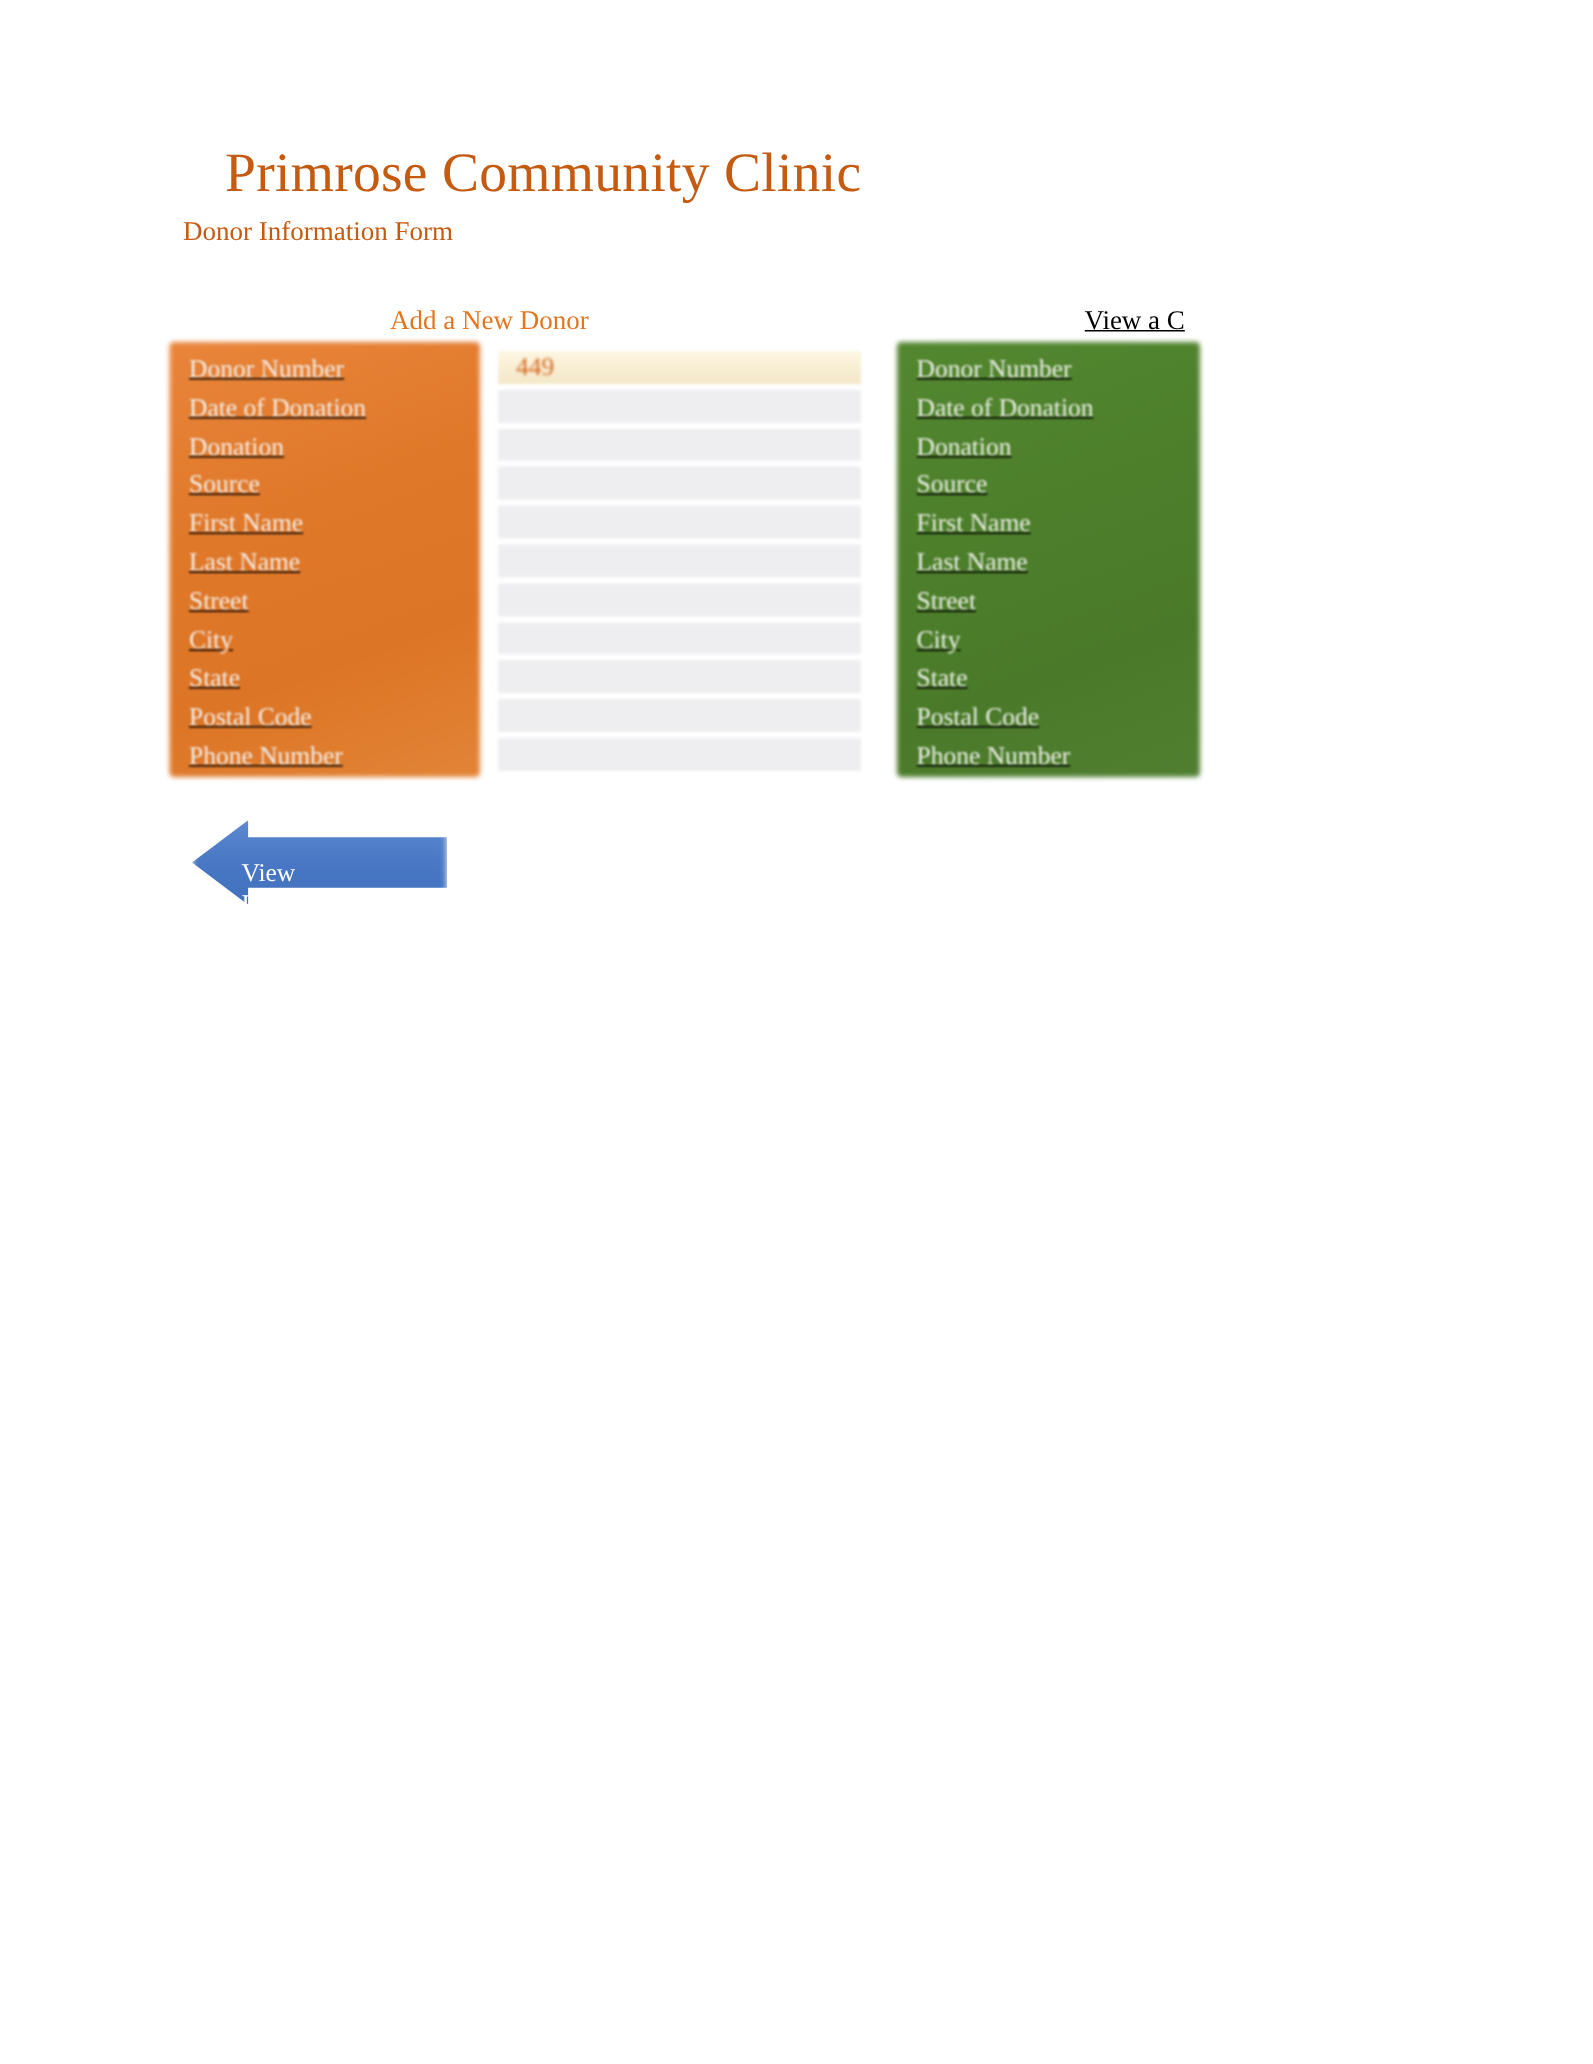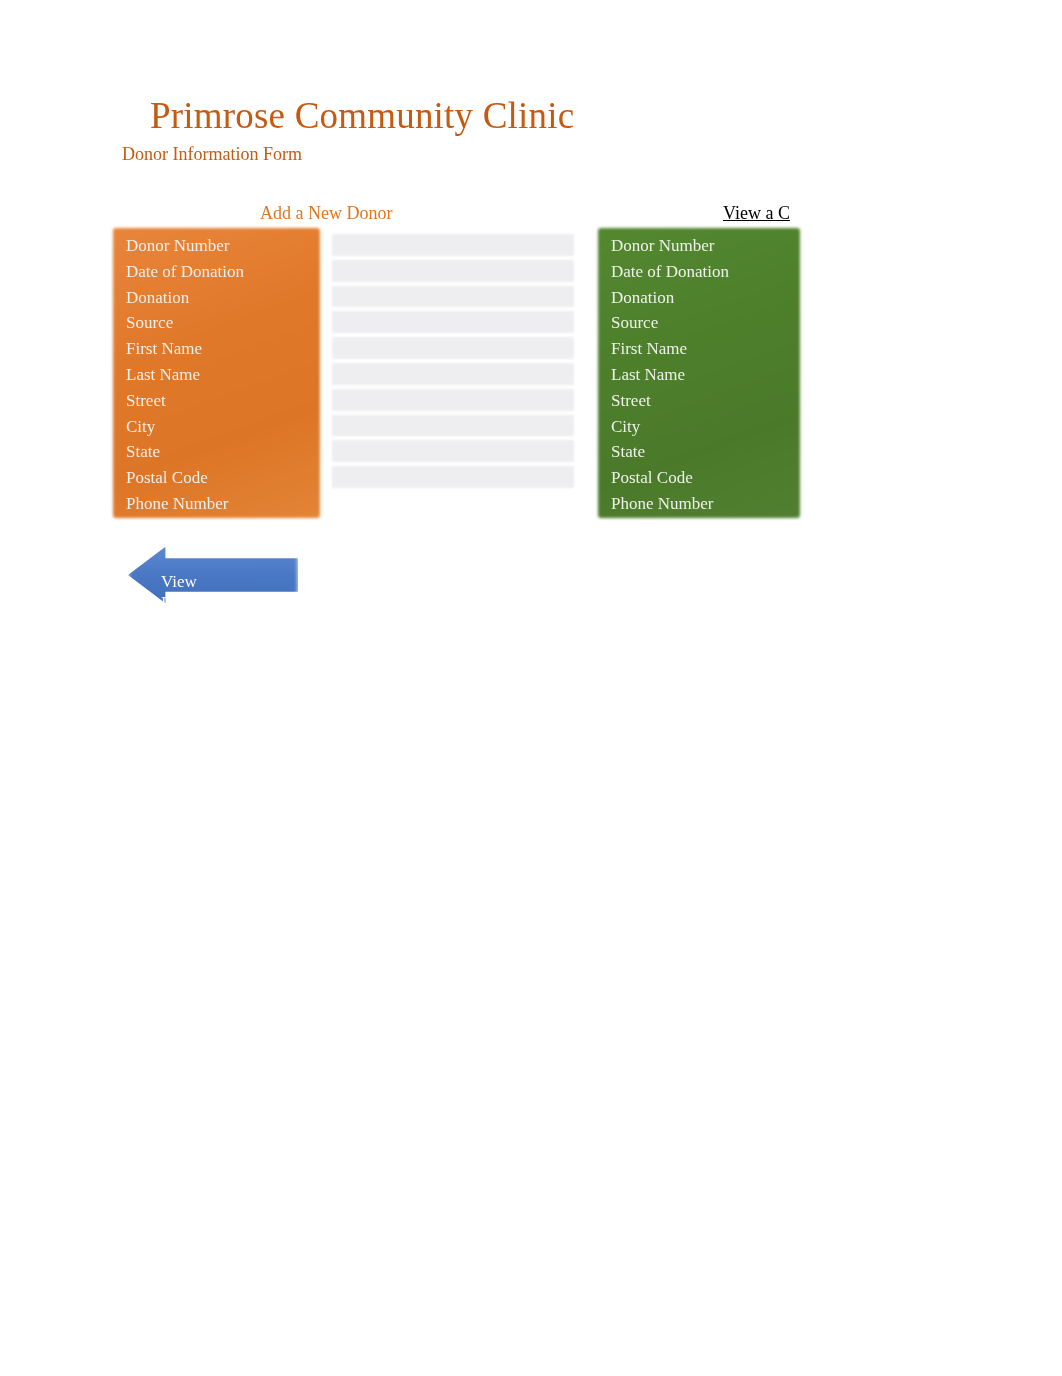--- a/index.html
+++ b/index.html
@@ -89,20 +89,21 @@
   }
 
   
   .label-list {
     position: absolute;
     top: 228px;
     height: 228px;
     padding: 5px 0 0 13px;
     box-sizing: border-box;
     filter: blur(0.55px);
+    text-decoration: underline;
   }
   #labels-add { left: 113px; width: 207px; }
   #labels-view { left: 598px; width: 202px; }
 
   .label-row {
     height: 25.8px;
     line-height: 25.8px;
     font-size: 17px;
     color: #f3efe9;
     white-space: nowrap;
@@ -216,20 +217,24 @@
     <div class="label-row">First Name</div>
     <div class="label-row">Last Name</div>
     <div class="label-row">Street</div>
     <div class="label-row">City</div>
     <div class="label-row">State</div>
     <div class="label-row">Postal Code</div>
     <div class="label-row">Phone Number</div>
   </div>
 
   <div id="input-column">
+    <div class="input-row filled">
+      <div class="input-box"></div>
+      <div class="input-value">449</div>
+    </div>
     <div class="input-row">
       <div class="input-box"></div>
       <div class="input-value"></div>
     </div>
     <div class="input-row">
       <div class="input-box"></div>
       <div class="input-value"></div>
     </div>
     <div class="input-row">
       <div class="input-box"></div>

